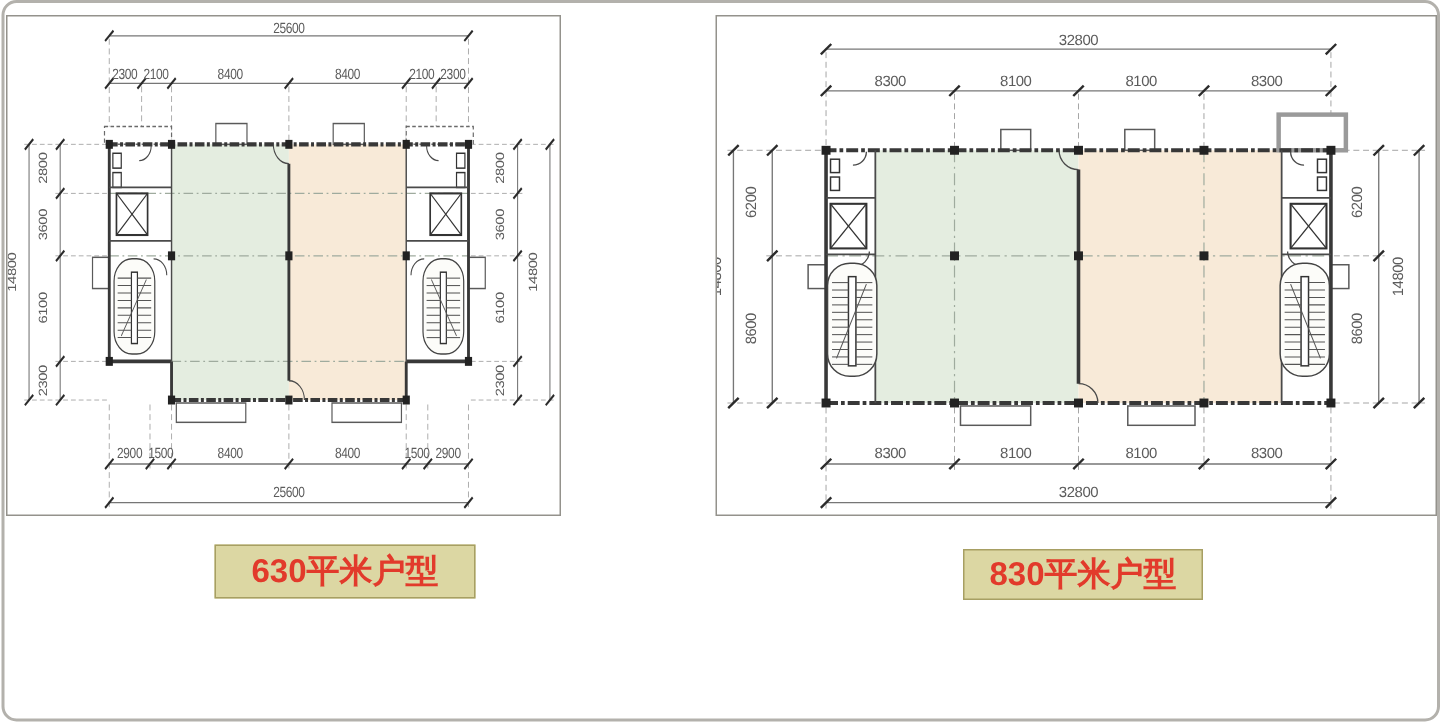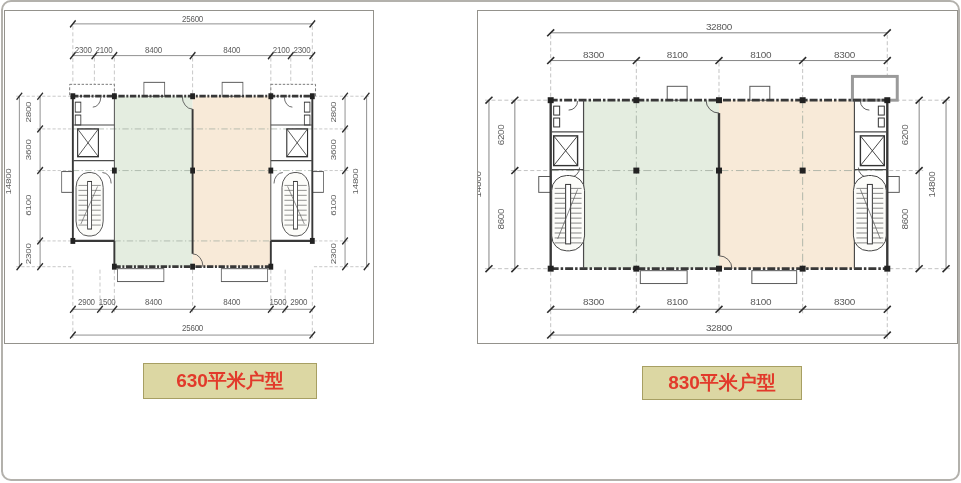--- a/index.html
+++ b/index.html
@@ -27,21 +27,21 @@
   .elev{fill:#fff;stroke:#333;stroke-width:1.4;}
   .elx{stroke:#333;stroke-width:.9;fill:none;}
   .stair{fill:#fcfcf9;stroke:#444;stroke-width:1;}
   .tread{stroke:#555;stroke-width:.7;fill:none;}
   .rail{fill:#fff;stroke:#333;stroke-width:1;}
   .ext{stroke:#9a9a9a;stroke-width:.6;stroke-dasharray:4 2.5;}
   .dim{stroke:#767676;stroke-width:.9;fill:none;}
   .tick{stroke:#2b2b2b;stroke-width:1.6;}
   .unit-label{position:absolute;display:flex;align-items:center;justify-content:center;
        background:var(--label-bg,#dcd7a3);border:1px solid var(--label-border,#a79f63);
-       color:var(--label-text,#e23a2b);font-weight:700;font-size:19px;
+       color:var(--label-text,#e23a2b);font-weight:700;font-size:22px;
        font-family:"Liberation Sans",sans-serif;}
   #label0{left:143px;top:363px;width:172px;height:34px;}
   #label1{left:642px;top:366px;width:158px;height:32px;justify-content:center;}
 </style>
 </head>
 <body>
 
 <div class="outer-border"></div>
 
 <div class="panel" id="panel0">

